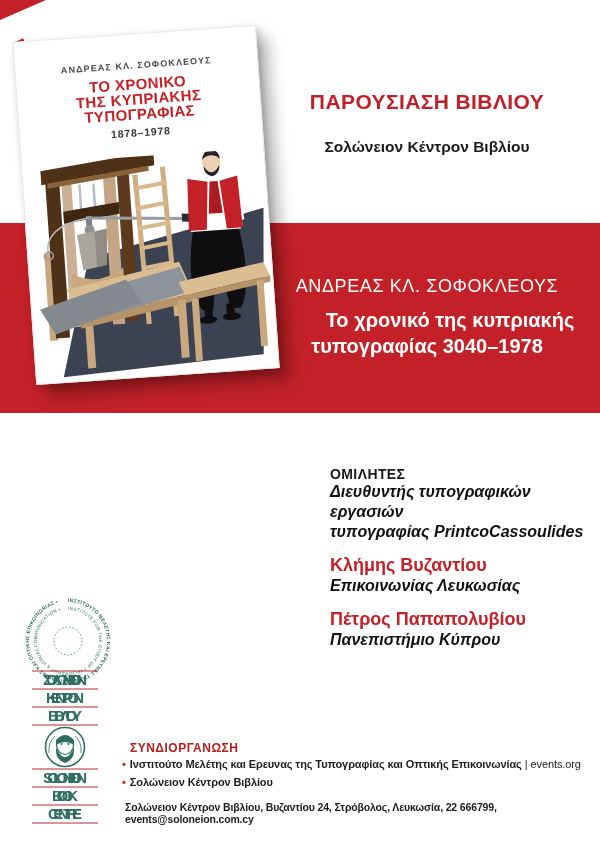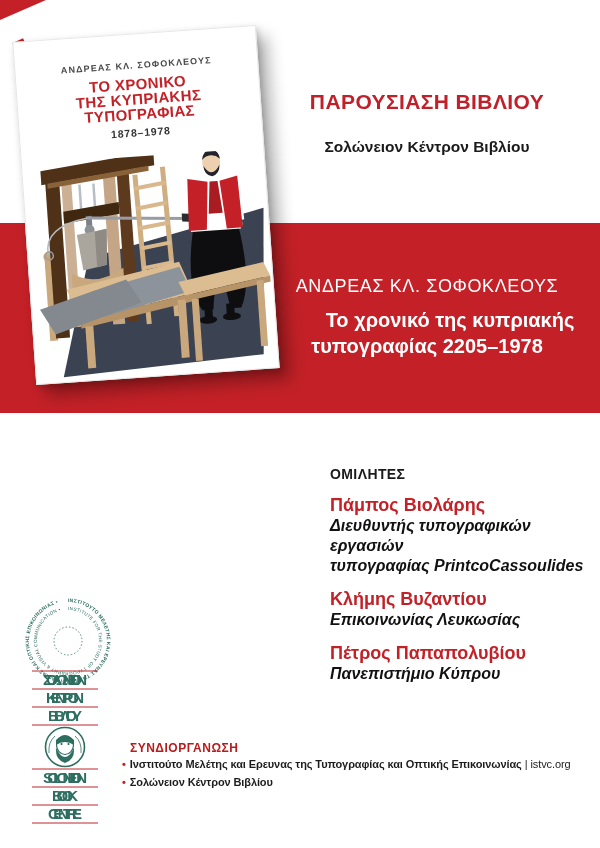--- a/index.html
+++ b/index.html
@@ -153,28 +153,27 @@
   </div>
 
   <div class="event" style="height:170px;">
     <div class="event-title">ΠΑΡΟΥΣΙΑΣΗ ΒΙΒΛΙΟΥ</div>
     <div class="event-venue">Σολώνειον Κέντρον Βιβλίου</div>
   </div>
 
   <div class="band-text" style="height:400px;">
     <div class="band-author">ΑΝΔΡΕΑΣ ΚΛ. ΣΟΦΟΚΛΕΟΥΣ</div>
     <div class="band-line1">Το χρονικό της κυπριακής</div>
-    <div class="band-line2">τυπογραφίας 2205–1978</div>
+    <div class="band-line2">τυπογραφίας 3040–1978</div>
   </div>
 
   <div class="speakers">
     <div class="speakers-heading">ΟΜΙΛΗΤΕΣ</div>
 
     <div>
-      <div class="speaker-name">Πάμπος Βιολάρης</div>
       <div class="speaker-role">Διευθυντής τυπογραφικών εργασιών</div>
       <div class="speaker-role">τυπογραφίας PrintcoCassoulides</div>
     </div>
 
     <div>
       <div class="speaker-name">Κλήμης Βυζαντίου</div>
       <div class="speaker-role">Επικοινωνίας Λευκωσίας</div>
     </div>
 
     <div>
@@ -224,21 +223,22 @@
       <circle cx="37.5" cy="76" r="1.1" fill="#2d6e60"></circle>
       <path d="M25,80 Q34,98 43,80 Q44,92 34,95 Q24,92 25,80 Z" fill="#2d6e60"></path>
       <path d="M18,85 Q17,74 24,68" fill="none" stroke="#2d6e60" stroke-width="0.8"></path>
       <path d="M50,85 Q51,74 44,68" fill="none" stroke="#2d6e60" stroke-width="0.8"></path>
     </g>
   </svg>
 
   <div class="footer-heading">ΣΥΝΔΙΟΡΓΑΝΩΣΗ</div>
 
   <div class="org-line" style="top:758px;">
-    <span class="bullet">•</span><span>Ινστιτούτο Μελέτης και Ερευνας της Τυπογραφίας και Οπτικής Επικοινωνίας</span><span class="sep">|</span><span class="link">istvc.org</span>
+    <span class="bullet">•</span><span>Ινστιτούτο Μελέτης και Ερευνας της Τυπογραφίας και Οπτικής Επικοινωνίας</span><span class="sep">|</span><span class="link">events.org</span>
   </div>
 
   <div class="org-line" style="top:776px;">
     <span class="bullet">•</span><span>Σολώνειον Κέντρον Βιβλίου</span>
   </div>
 
+  <div class="address">Σολώνειον Κέντρον Βιβλίου, Βυζαντίου 24, Στρόβολος, Λευκωσία, 22 666799, events@soloneion.com.cy</div>
 
 </div>
 
 </body></html>

